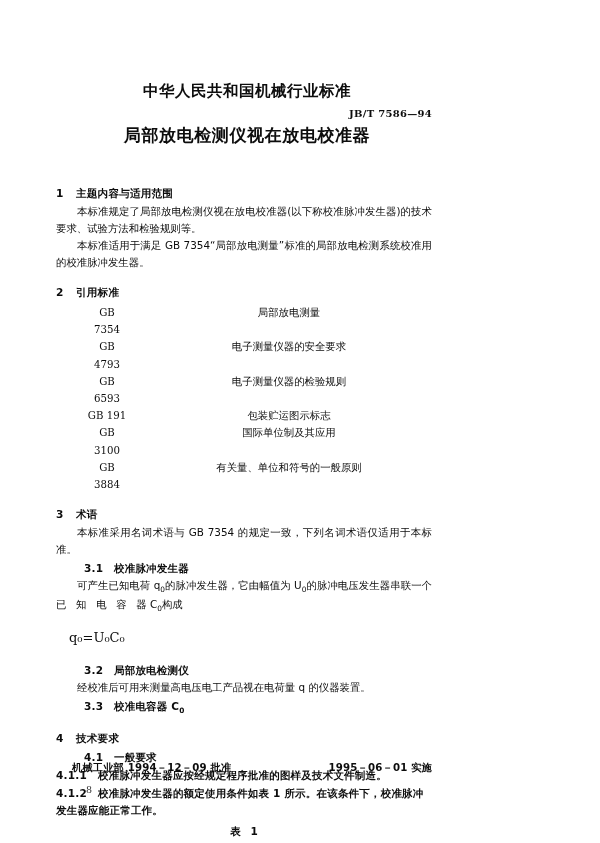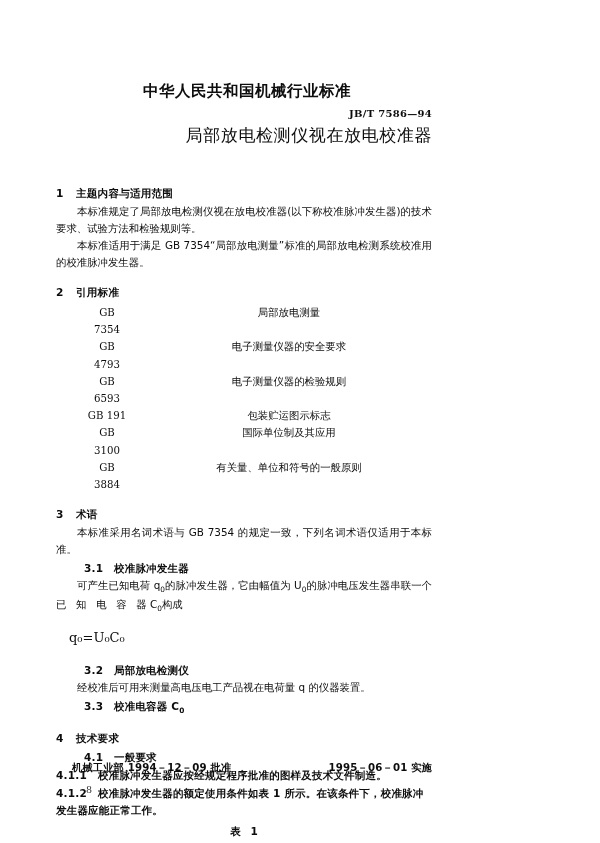--- a/index.html
+++ b/index.html
@@ -41,23 +41,23 @@
     position: absolute;
     right: 0;
     top: 108px;
     font-size: 10px;
     font-weight: bold;
     font-family: "DejaVu Serif", "Liberation Serif", serif;
     letter-spacing: 0.3px;
     white-space: nowrap;
   }
   .doc-title {
-    text-align: right;
+    text-align: center;
     font-size: 17px;
-    font-weight: normal;
+    font-weight: bold;
     letter-spacing: 0.6px;
     margin-top: 24px;
     padding-left: 6px;
     line-height: 1.2;
   }
 
   
   .body-area {
     margin-top: 40px;
     font-size: 10.4px;

